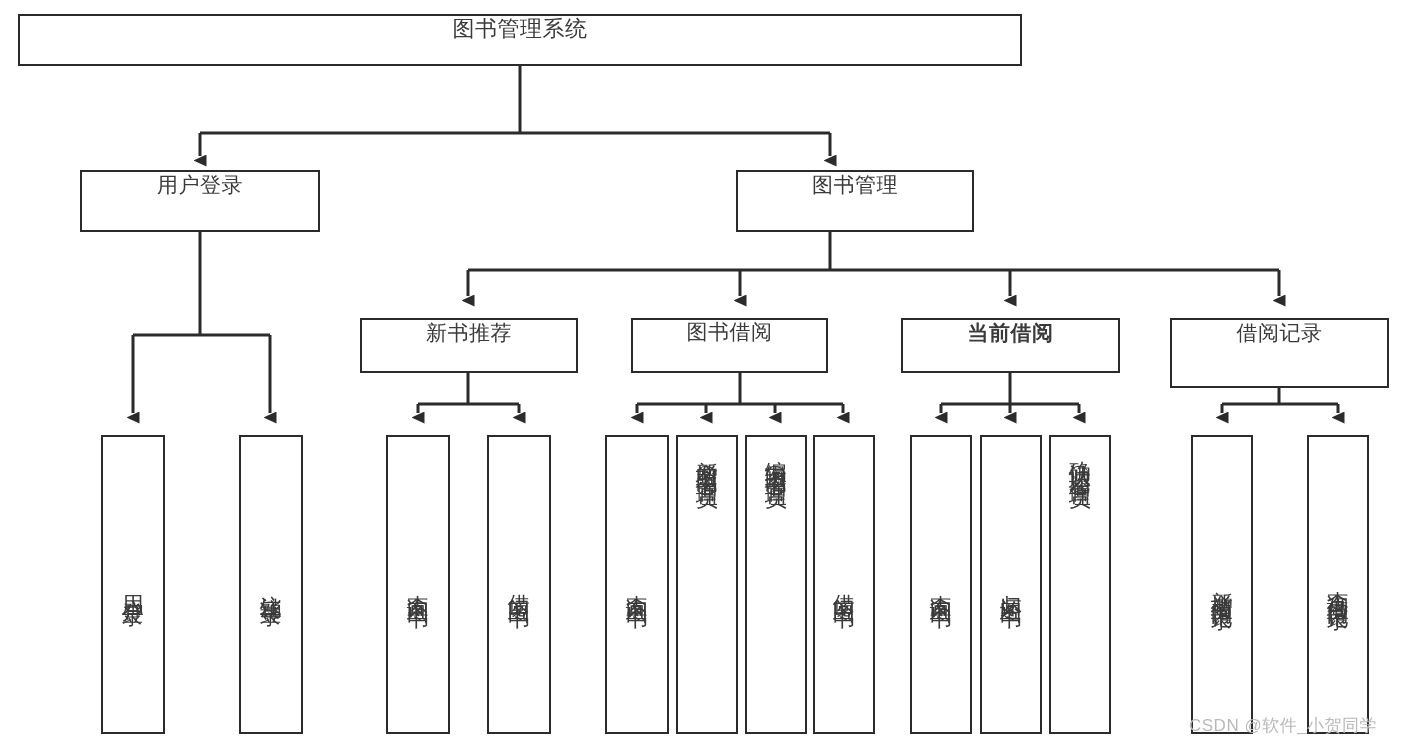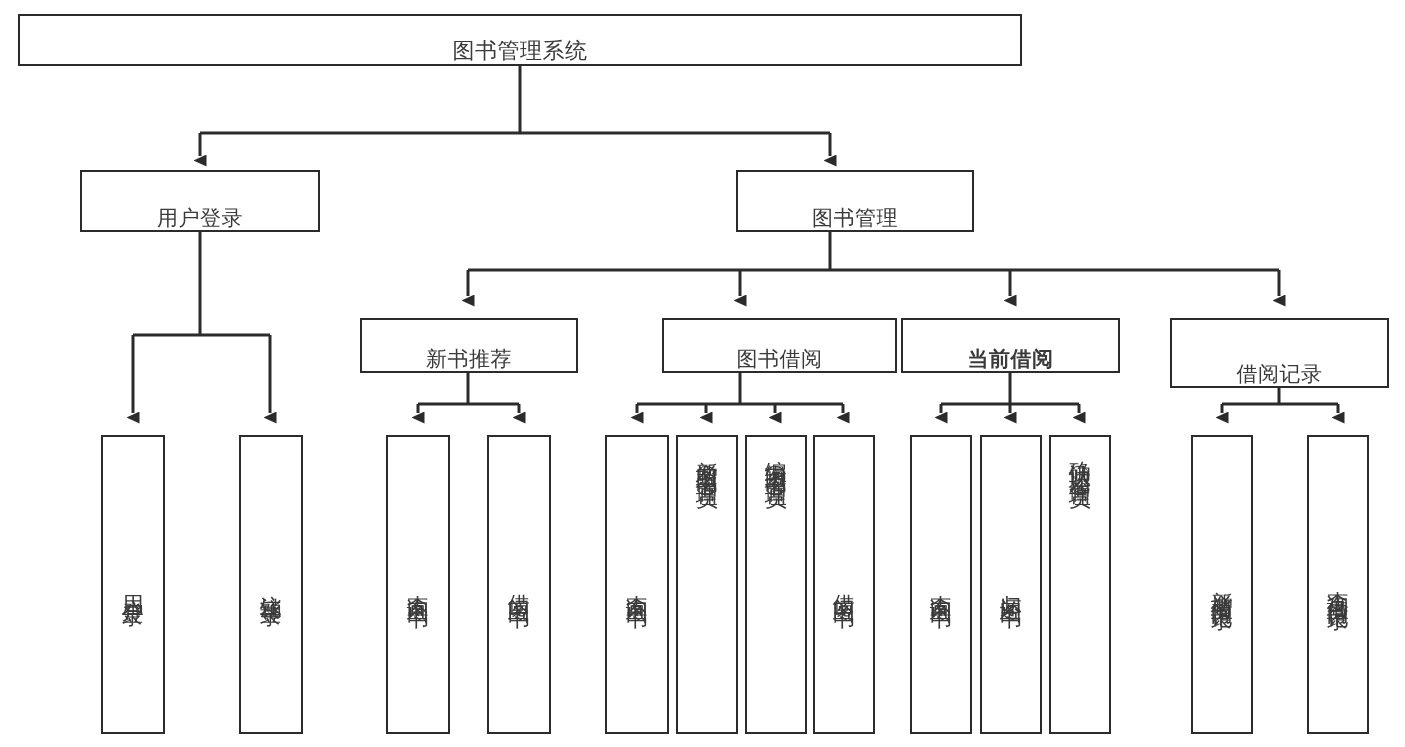--- a/index.html
+++ b/index.html
@@ -24,21 +24,21 @@
     width: 1405px;
     height: 747px;
     pointer-events: none;
   }
   .node {
     position: absolute;
     box-sizing: border-box;
     background: #ffffff;
     border: 2px solid #2b2b2b;
     display: flex;
-    align-items: flex-end;
+    align-items: flex-start;
     justify-content: center;
     color: #3a3a3a;
   }
   .node .label {
     display: block;
     text-align: center;
     color: #3a3a3a;
     letter-spacing: 0.5px;
   }
   
@@ -140,21 +140,21 @@
   <div class="node horiz" style="left:80px; top:170px; width:240px; height:62px;">
     <span class="label">用户登录</span>
   </div>
   <div class="node horiz" style="left:736px; top:170px; width:238px; height:62px;">
     <span class="label">图书管理</span>
   </div>
 
   <div class="node horiz" style="left:360px; top:318px; width:218px; height:55px;">
     <span class="label">新书推荐</span>
   </div>
-  <div class="node horiz" style="left:662px; top:318px; width:235px; height:55px;">
+  <div class="node horiz" style="left:631px; top:318px; width:197px; height:55px;font-family:Liberation Serif, serif;">
     <span class="label">图书借阅</span>
   </div>
   <div class="node horiz" style="left:901px; top:318px; width:219px; height:55px;font-weight:bold;">
     <span class="label">当前借阅</span>
   </div>
   <div class="node horiz" style="left:1170px; top:318px; width:219px; height:70px;">
     <span class="label">借阅记录</span>
   </div>
 
   <div class="node vert mid" style="left:101px; top:435px; width:64px; height:299px;">
@@ -194,14 +194,15 @@
     <span class="label">确认归还（管理员）</span>
   </div>
 
   <div class="node vert mid" style="left:1191px; top:435px; width:62px; height:299px;">
     <span class="label">新增借阅记录</span>
   </div>
   <div class="node vert mid" style="left:1307px; top:435px; width:62px; height:299px;">
     <span class="label">查询借阅记录</span>
   </div>
 
+  <div class="watermark">CSDN @软件_小贺同学</div>
 
 </div>
 
 </body></html>

